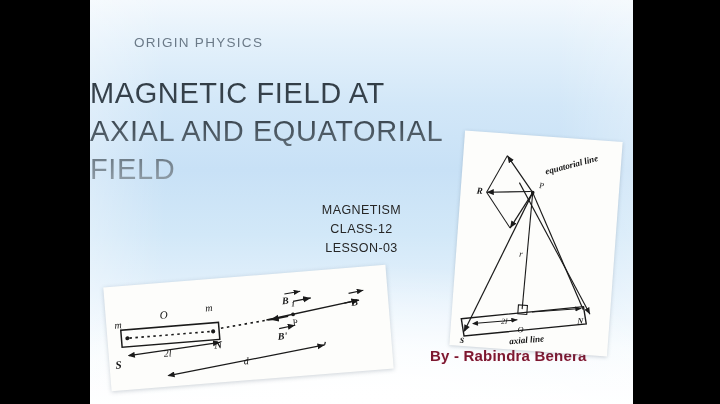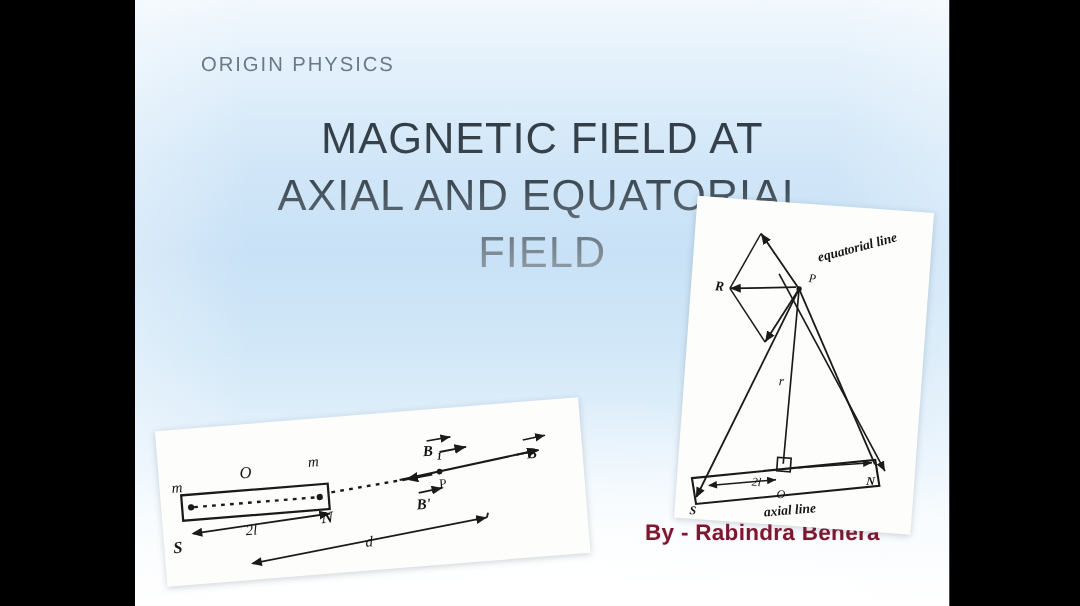--- a/index.html
+++ b/index.html
@@ -76,21 +76,21 @@
     color: #6b7a88;
     font-weight: 400;
     white-space: nowrap;
   }
 
   #main-title {
     position: absolute;
     left: 0;
     top: 74px;
     width: 543px;
-    text-align: center;
+    text-align: left;
     font-size: 29px;
     line-height: 38px;
     letter-spacing: 0.6px;
     font-weight: 400;
     color: #3c4852;
     background: linear-gradient(to bottom, #2f3a43 0%, #3e4a54 42%, #75838e 78%, #9aa7b1 100%);
     -webkit-background-clip: text;
     background-clip: text;
     -webkit-text-fill-color: transparent;
   }
@@ -157,20 +157,25 @@
     <div id="canvas-sheen"></div>
 
     <div id="brand-label">ORIGIN PHYSICS</div>
 
     <div id="main-title">
       <span class="tline">MAGNETIC FIELD AT</span>
       <span class="tline">AXIAL AND EQUATORIAL</span>
       <span class="tline">FIELD</span>
     </div>
 
+    <div id="subtitle-block">
+      <span class="sline">MAGNETISM</span>
+      <span class="sline">CLASS-12</span>
+      <span class="sline">LESSON-03</span>
+    </div>
 
     <div id="author-credit">By - Rabindra Behera</div>
 
     <div class="figure-sheet" id="axial-figure">
       <svg viewBox="0 0 283 104" xmlns="http://www.w3.org/2000/svg">
         <defs>
           <marker id="ah" markerWidth="7" markerHeight="7" refX="6" refY="2.5" orient="auto">
             <path d="M0,0 L6,2.5 L0,5 z" fill="#1a1a1a"></path>
           </marker>
           <marker id="ahr" markerWidth="7" markerHeight="7" refX="1" refY="2.5" orient="auto">

